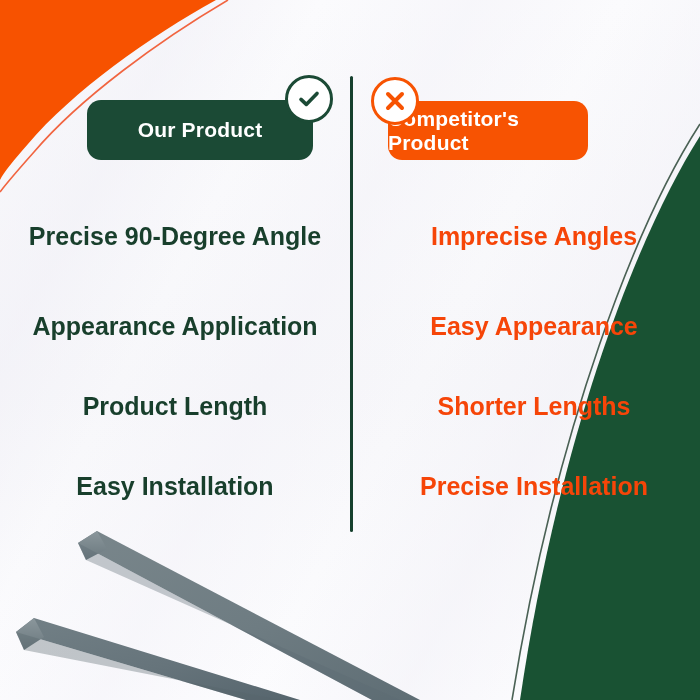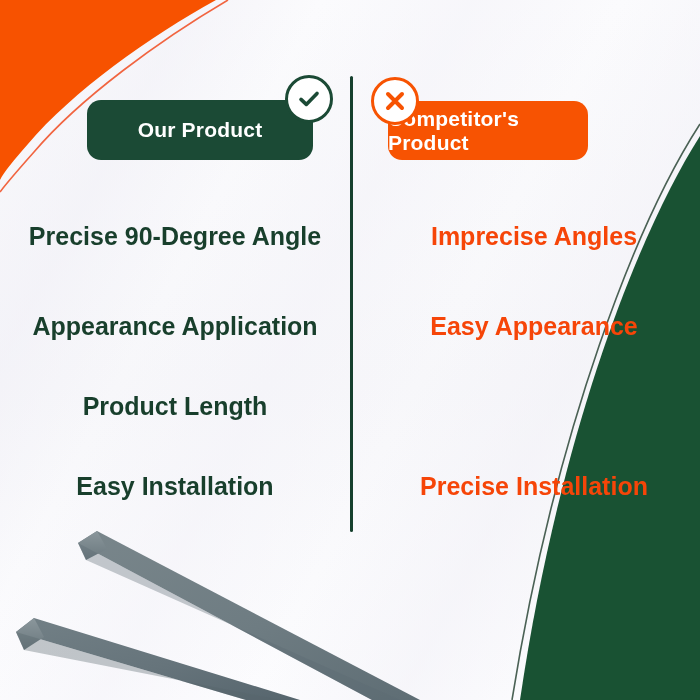--- a/index.html
+++ b/index.html
@@ -211,20 +211,21 @@
       <div class="cell cell-theirs">Imprecise Angles</div>
     </div>
 
     <div class="row">
       <div class="cell cell-ours">Appearance Application</div>
       <div class="cell cell-theirs">Easy Appearance</div>
     </div>
 
     <div class="row">
       <div class="cell cell-ours">Product Length</div>
+      <div class="cell cell-theirs">Shorter Lengths</div>
     </div>
 
     <div class="row">
       <div class="cell cell-ours">Easy Installation</div>
       <div class="cell cell-theirs">Precise Installation</div>
     </div>
 
   </div>
 </div>
 

